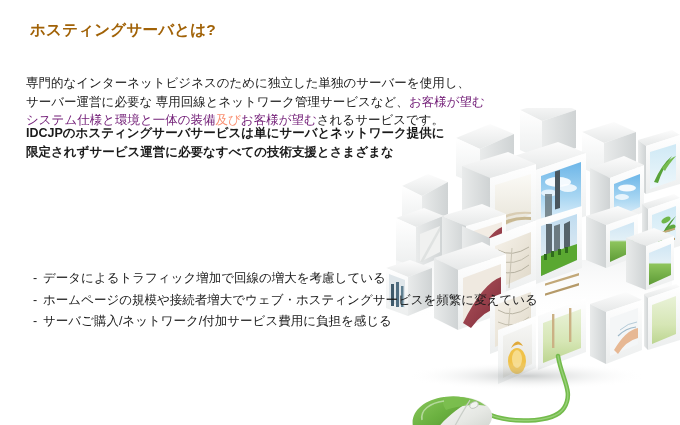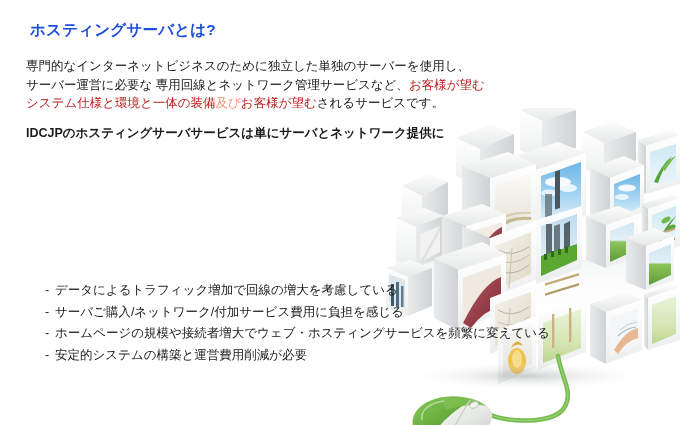--- a/index.html
+++ b/index.html
@@ -26,46 +26,46 @@
     width: 470px;
     height: 425px;
     z-index: 5;
   }
 
   .section-title {
     position: absolute;
     left: 30px;
     font-size: 15.5px;
     font-weight: bold;
-    color: #1d4ed8;
+    color: #a16207;
     letter-spacing: 0.2px;
     white-space: nowrap;
   }
   #title-1 { top: 20px; }
   #title-2 { top: 228px; font-size: 15px; }
 
   .para {
     position: absolute;
     left: 26px;
     font-size: 12.5px;
     color: #1a1a1a;
     line-height: 18.5px;
     white-space: nowrap;
   }
-  #para-1 { top: 57px; }
+  #para-1 { top: 74px; }
   #para-2 { top: 124px; font-weight: bold; }
 
-  .para .em-orange { color: #b91c1c; }
+  .para .em-orange { color: #701a75; }
   .para .em-orange-soft { color: #fa9173; }
 
   .bullets {
     position: absolute;
     left: 33px;
     top: 268px;
-    margin: 12px;
+    margin: 0;
     padding: 0;
     list-style: none;
   }
   .bullets li {
     font-size: 12.5px;
     color: #1a1a1a;
     line-height: 21.5px;
     white-space: nowrap;
   }
   .bullets li .dash { display: inline-block; width: 10px; }
@@ -417,32 +417,32 @@
       </div>
       <div>
         <span class="em-orange">システム仕様と環境と一体の装備</span><span class="em-orange-soft">及び</span><span class="em-orange">お客様が望む</span><span>されるサービスです。</span>
       </div>
     </div>
 
     <div class="para" id="para-2">
       <div>
         <span>IDCJPのホスティングサーバサービスは単にサーバとネットワーク提供に</span>
       </div>
+      <div>
+        <span>限定されずサービス運営に必要なすべての技術支援とさまざまな</span>
+      </div>
     </div>
 
 
     <ul class="bullets">
       <li>
         <span class="dash">-</span><span>データによるトラフィック増加で回線の増大を考慮している</span>
       </li>
       <li>
-        <span class="dash">-</span><span>サーバご購入/ネットワーク/付加サービス費用に負担を感じる</span>
-      </li>
-      <li>
         <span class="dash">-</span><span>ホームページの規模や接続者増大でウェブ・ホスティングサービスを頻繁に変えている</span>
       </li>
       <li>
-        <span class="dash">-</span><span>安定的システムの構築と運営費用削減が必要</span>
+        <span class="dash">-</span><span>サーバご購入/ネットワーク/付加サービス費用に負担を感じる</span>
       </li>
     </ul>
 
   </div>
 </div>
 
 </body></html>

